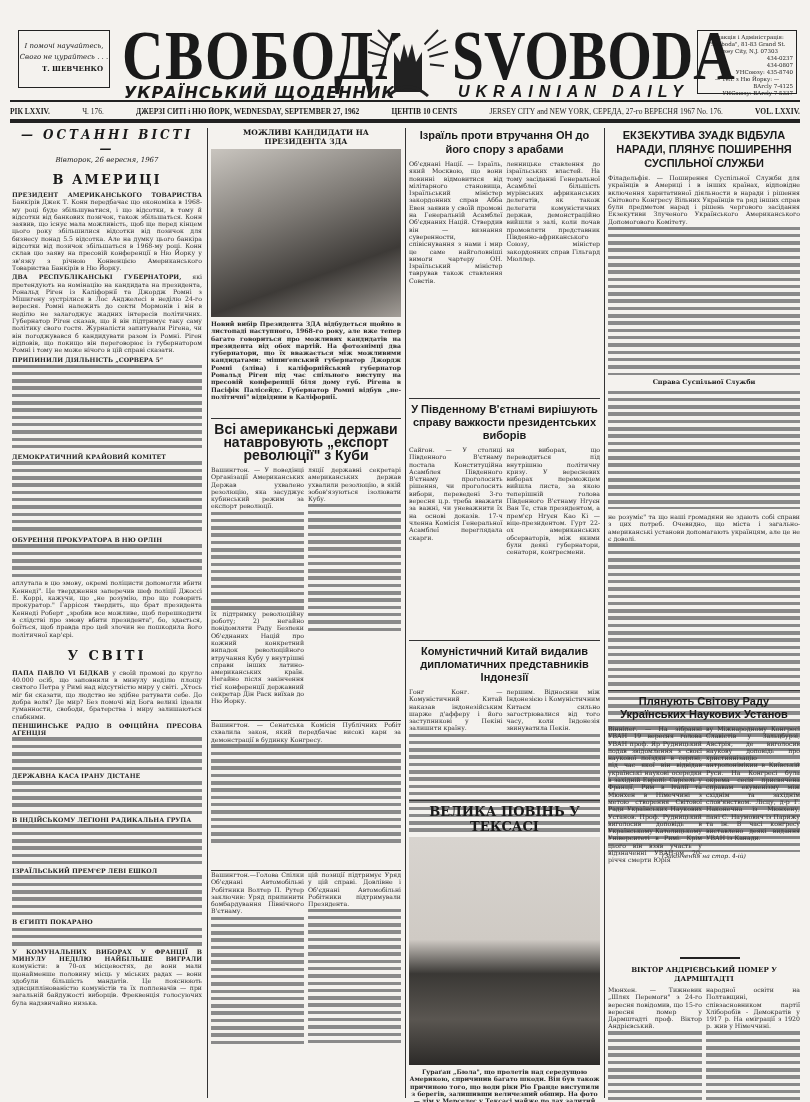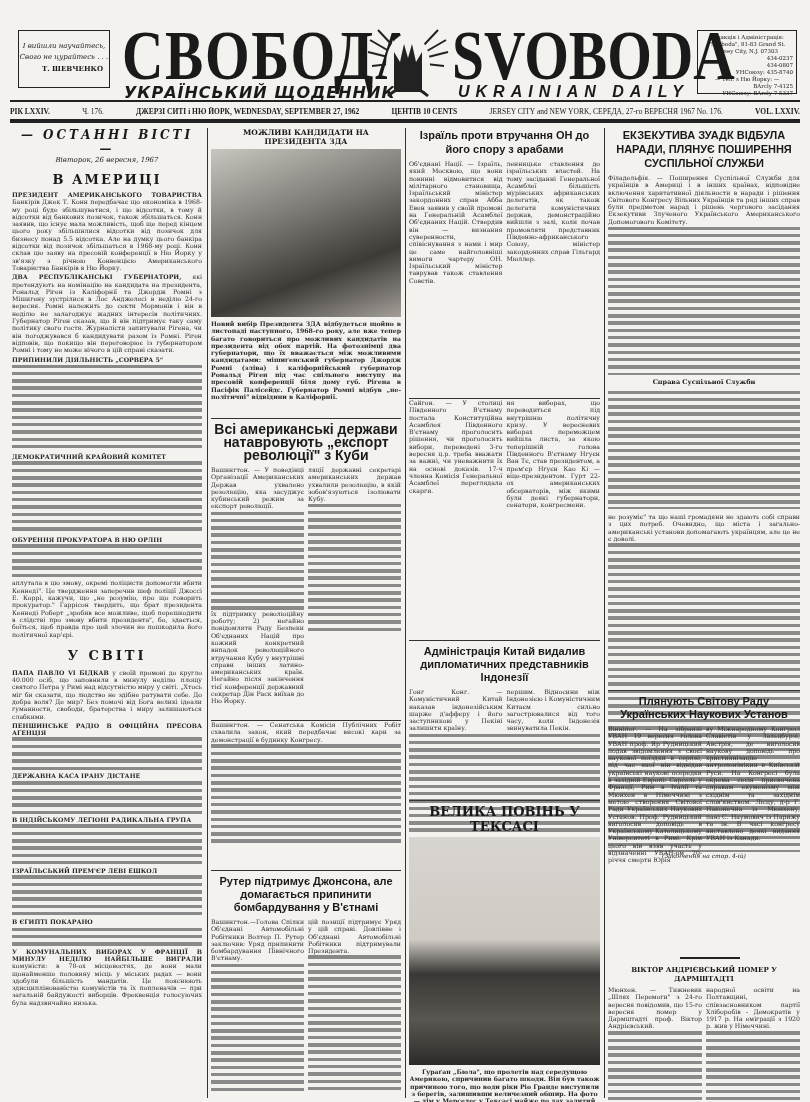--- a/index.html
+++ b/index.html
@@ -23,21 +23,21 @@
   .txt{font-size:6.2px;line-height:7.3px;text-align:justify;color:#2a2a2a;}
   .fake{color:transparent;background:repeating-linear-gradient(#fff0 0 1.5px,#8a8a8a 1.5px 5px,#fff0 5px 7.3px);}
   .photo{background:linear-gradient(160deg,#c9c5bf 0%,#7c7873 40%,#3d3a37 70%,#a39e98 100%);}
   .photo2{background:linear-gradient(180deg,#d8d4cf 0%,#cfcac4 45%,#3a3835 60%,#5a5651 80%,#2c2a28 100%);}
   .small-it{font-style:italic;font-size:7px;text-align:center;}
 </style>
 </head>
 <body>
 
 <div class="abs motto">
-  <div>І вийшли научайтесь,</div>
+  <div>І помочі научайтесь,</div>
   <div>Свого не цурайтесь . . .</div>
   <span class="auth">Т. ШЕВЧЕНКО</span>
 </div>
 <div class="abs title-cyr">СВОБОДА</div>
 <div class="abs sub-cyr">УКРАЇНСЬКИЙ ЩОДЕННИК</div>
 <div class="abs emblem">
   <svg width="96" height="78" viewBox="0 0 96 78">
     <g stroke="#222" stroke-width="2">
       <line x1="48" y1="40" x2="8" y2="30"></line>
         <line x1="48" y1="40" x2="10" y2="18"></line>
@@ -127,48 +127,48 @@
       <div class="txt">ляції державні секретарі американських держав ухвалили резолюцію, в якій зобов'язуються ізолювати Кубу.</div>
       <div class="txt fake" style="height:130px;"></div>
     </div>
   </div>
 </div>
 <div class="abs" style="left:211px;top:720px;width:190px;border-top:1px solid #333;">
   <div class="txt">Вашингтон. — Сенатська Комісія Публічних Робіт схвалила закон, який передбачає високі кари за демонстрації в будинку Конгресу.</div>
   <div class="txt fake" style="height:100px;"></div>
 </div>
 <div class="abs" style="left:211px;top:870px;width:190px;border-top:1px solid #333;">
-  <div class="hd sans" style="font-size:11px;line-height:13px;margin:4px 0;">Рутер підтримує Джонсона, але домагається припинити бомбардування у В'єтнамі</div>
   <div style="display:flex;gap:4px;">
     <div style="flex:1;">
         <div class="txt">Вашингтон.—Голова Спілки Об'єднані Автомобільні Робітники Волтер П. Рутер заключив: Уряд припинити бомбардування Північного В'єтнаму.</div>
         <div class="txt fake" style="height:130px;"></div>
       </div>
     <div style="flex:1;">
         <div class="txt">цій позиції підтримує Уряд у цій справі. Довлівне і Об'єднані Автомобільні Робітники підтримували Президента.</div>
         <div class="txt fake" style="height:140px;"></div>
       </div>
   </div>
 </div>
 
 <div class="abs" style="left:409px;top:128px;width:191px;">
   <div class="hd sans" style="font-size:11px;line-height:14px;margin-bottom:4px;">Ізраїль проти втручання ОН до його спору з арабами</div>
   <div style="display:flex;gap:4px;">
     <div style="flex:1;" class="txt">Об'єднані Нації. — Ізраїль, який Москвою, що вони повинні відмовитися від мілітарного становища, Ізраїльський міністер закордонних справ Абба Евен заявив у своїй промові на Генеральній Асамблеї Об'єднаних Націй. Ствердив він — визнання суверенности, співіснування з нами і мир це саме найголовніші вимоги чартеру ОН. Ізраїльський міністер таврував також ставлення Совєтів.</div>
     <div style="flex:1;" class="txt">ленницьке ставлення до ізраїльських властей. На тому засіданні Генеральної Асамблеї більшість мурінських африканських делегатів, як також делегати комуністичних держав, демонстраційно вийшли з залі, коли почав промовляти представник Південно-африканського Союзу, міністер закордонних справ Гільгард Мюллер.</div>
   </div>
 </div>
 <div class="abs" style="left:409px;top:398px;width:191px;border-top:1px solid #333;">
+  <div class="hd sans" style="font-size:11px;line-height:13px;margin:4px 0;">У Південному В'єтнамі вирішують справу важкости президентських виборів</div>
   <div style="display:flex;gap:4px;">
     <div style="flex:1;" class="txt">Сайгон. — У столиці Південного В'єтнаму постала Конституційна Асамблея Південного В'єтнаму проголосить рішення, чи проголосить вибори, переведені 3-го вересня ц.р. треба вважати за важні, чи уневажнити їх на основі доказів. 17-ч членна Комісія Генеральної Асамблеї переглядала скарги.</div>
     <div style="flex:1;" class="txt">ня виборах, що переводиться під внутрішню політичну кризу. У вересневих виборах переможцем вийшла листа, за якою теперішній голова Південного В'єтнаму Нгуєн Ван Тє, став президентом, а прем'єр Нгуєн Као Кі — віце-президентом. Гурт 22-ох американських обсерваторів, між якими були деякі губернатори, сенатори, конгресмени.</div>
   </div>
 </div>
 <div class="abs" style="left:409px;top:640px;width:191px;border-top:1px solid #333;">
-  <div class="hd sans" style="font-size:11px;line-height:13px;margin:4px 0;">Адміністрація Китай видалив дипломатичних представників Індонезії</div>
+  <div class="hd sans" style="font-size:11px;line-height:13px;margin:4px 0;">Комуністичний Китай видалив дипломатичних представників Індонезії</div>
   <div style="display:flex;gap:4px;">
     <div style="flex:1;" class="txt">Гонг Конг. — Комуністичний Китай наказав індонезійським шарже д'афферу і його заступникові у Пекіні залишити країну.</div>
     <div style="flex:1;" class="txt">першим. Відносини між Індонезією і Комуністичним Китаєм сильно загострювалися від того часу, коли Індонезія звинуватила Пекін.</div>
   </div>
   <div class="txt fake" style="height:100px;"></div>
 </div>
 
 <div class="abs" style="left:409px;top:800px;width:191px;border-top:1px solid #333;">
   <div class="hd" style="font-size:13px;margin:3px 0;">ВЕЛИКА ПОВІНЬ У ТЕКСАСІ</div>
   <div class="photo2" style="height:228px;"></div>

